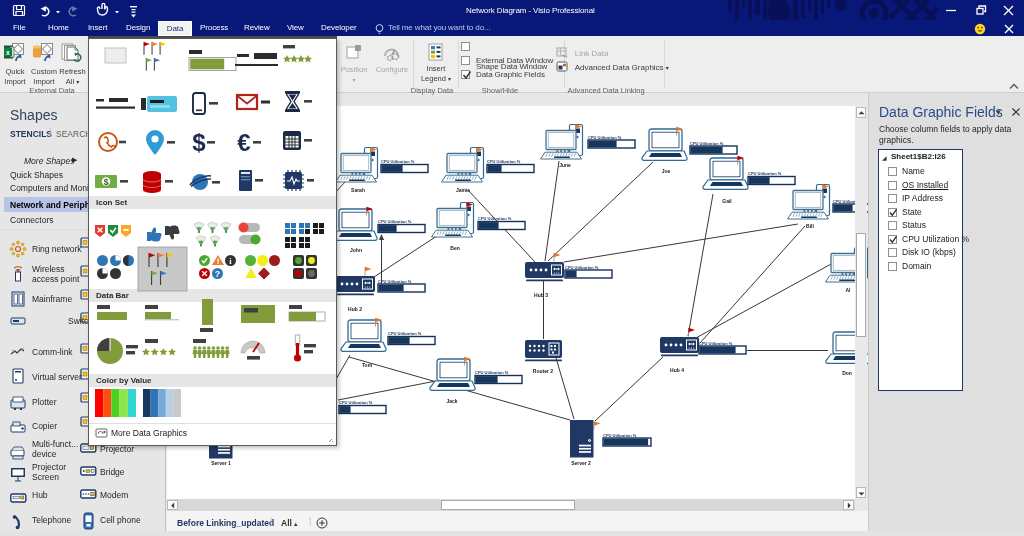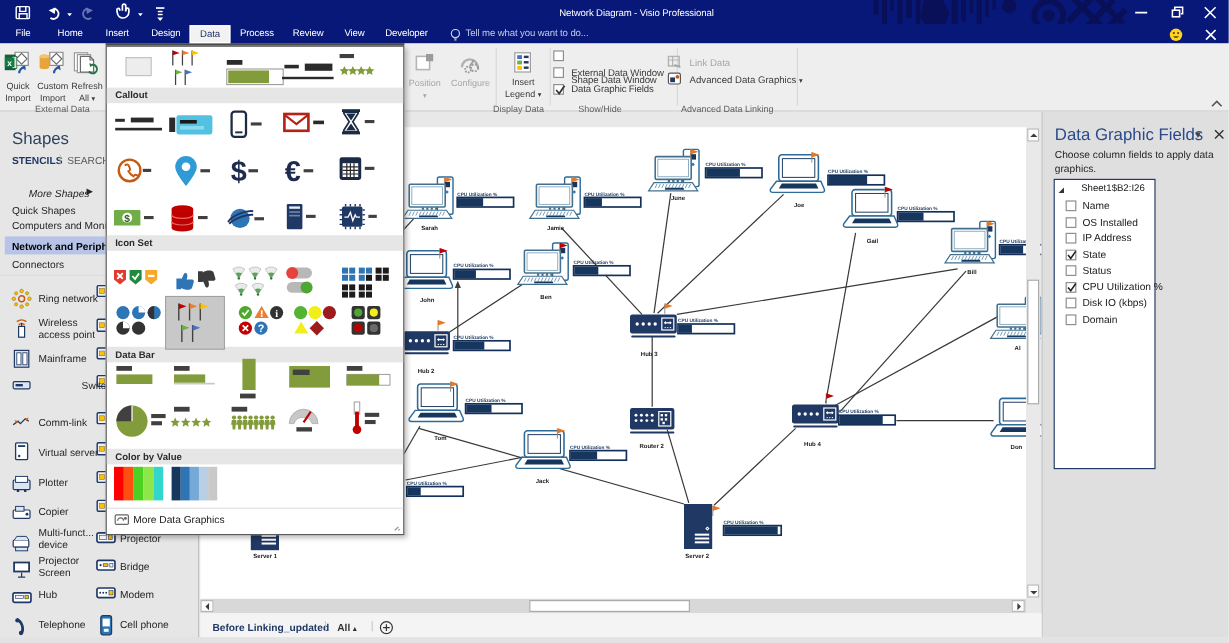--- a/index.html
+++ b/index.html
@@ -634,21 +634,20 @@
         <rect x="6.5" y="12" width="4" height="2.5" fill="#fff"></rect>
     </g>
   </svg>
   <div class="sp-item" style="left:100px;top:351px;">Projector</div>
   <div class="sp-item" style="left:100px;top:374px;">Bridge</div>
   <div class="sp-item" style="left:100px;top:397px;">Modem</div>
   <div class="sp-item" style="left:100px;top:422px;">Cell phone</div>
 </div>
 <div class="abs" style="left:88px;top:36.2px;width:249px;height:2px;background:#4a4a4a;z-index:21;"></div>
 <div class="abs" id="gallery">
-  <div class="ghead" style="top:34px;">Callout</div>
   <div class="ghead" style="top:157px;">Icon Set</div>
   <div class="ghead" style="top:250px;">Data Bar</div>
   <div class="ghead" style="top:335px;">Color by Value</div>
   <div class="abs" style="left:0;top:384px;width:247px;height:1px;background:#e0e0e0;"></div>
   <div class="abs" style="left:22px;top:389px;font-size:8.5px;color:#1a1a1a;"><u style="text-decoration:none">M</u>ore Data Graphics</div>
   <svg class="abs" style="left:0;top:0" width="247" height="406" viewBox="0 0 247 406">
     <defs>
       <g id="gflags">
         <path d="M0,0 v11 M7,0 v11 M14,0 v11" stroke="#404040" stroke-width="0.9"></path>
         <path d="M0,0 l5,1.8 -5,1.8 z" fill="#c00000"></path>
@@ -980,26 +979,26 @@
 </div>
 <div class="abs" id="pane">
   <div class="abs" style="left:10px;top:11px;font-size:14px;color:#2b4a8b;">Data Graphic Fields</div>
   <div class="abs" style="left:127px;top:14px;font-size:9px;color:#444;">▾</div>
   <svg class="abs" style="left:142px;top:14px" width="10" height="10" viewBox="0 0 10 10">
       <path d="M1.5,1.5 l7,7 m0,-7 l-7,7" stroke="#333" stroke-width="1.2"></path>
     </svg>
   <div class="abs" style="left:10px;top:31px;width:142px;font-size:8.5px;color:#262626;line-height:10.5px;">Choose column fields to apply data graphics.</div>
   <div class="abs" style="left:9px;top:56px;width:85px;height:242px;background:#fff;border:1.5px solid #1f3864;">
     <div class="abs" style="left:3px;top:4px;font-size:6px;color:#333;">◢</div>
-    <div class="abs" style="left:22px;top:2px;font-size:8px;font-weight:normal;color:#1a1a1a;">Sheet1$B2:I26</div>
+    <div class="abs" style="left:12px;top:2px;font-size:8px;font-weight:bold;color:#1a1a1a;">Sheet1$B2:I26</div>
   </div>
   <div class="pcb" style="top:74px;"></div>
     <div class="pclabel" style="top:73px;">Name</div>
   <div class="pcb" style="top:87.5px;"></div>
-    <div class="pclabel" style="top:86.5px;">OS Installed</div>
+    <div class="pclabel" style="top:86.5px;text-decoration:underline;">OS Installed</div>
   <div class="pcb" style="top:101px;"></div>
     <div class="pclabel" style="top:100px;">IP Address</div>
   <div class="pcb" style="top:114.5px;"></div>
     <div class="pclabel" style="top:113.5px;">State</div>
   <div class="pcb" style="top:128px;"></div>
     <div class="pclabel" style="top:127px;">Status</div>
   <div class="pcb" style="top:141.5px;"></div>
     <div class="pclabel" style="top:140.5px;">CPU Utilization %</div>
   <div class="pcb" style="top:155px;"></div>
     <div class="pclabel" style="top:154px;">Disk IO (kbps)</div>

